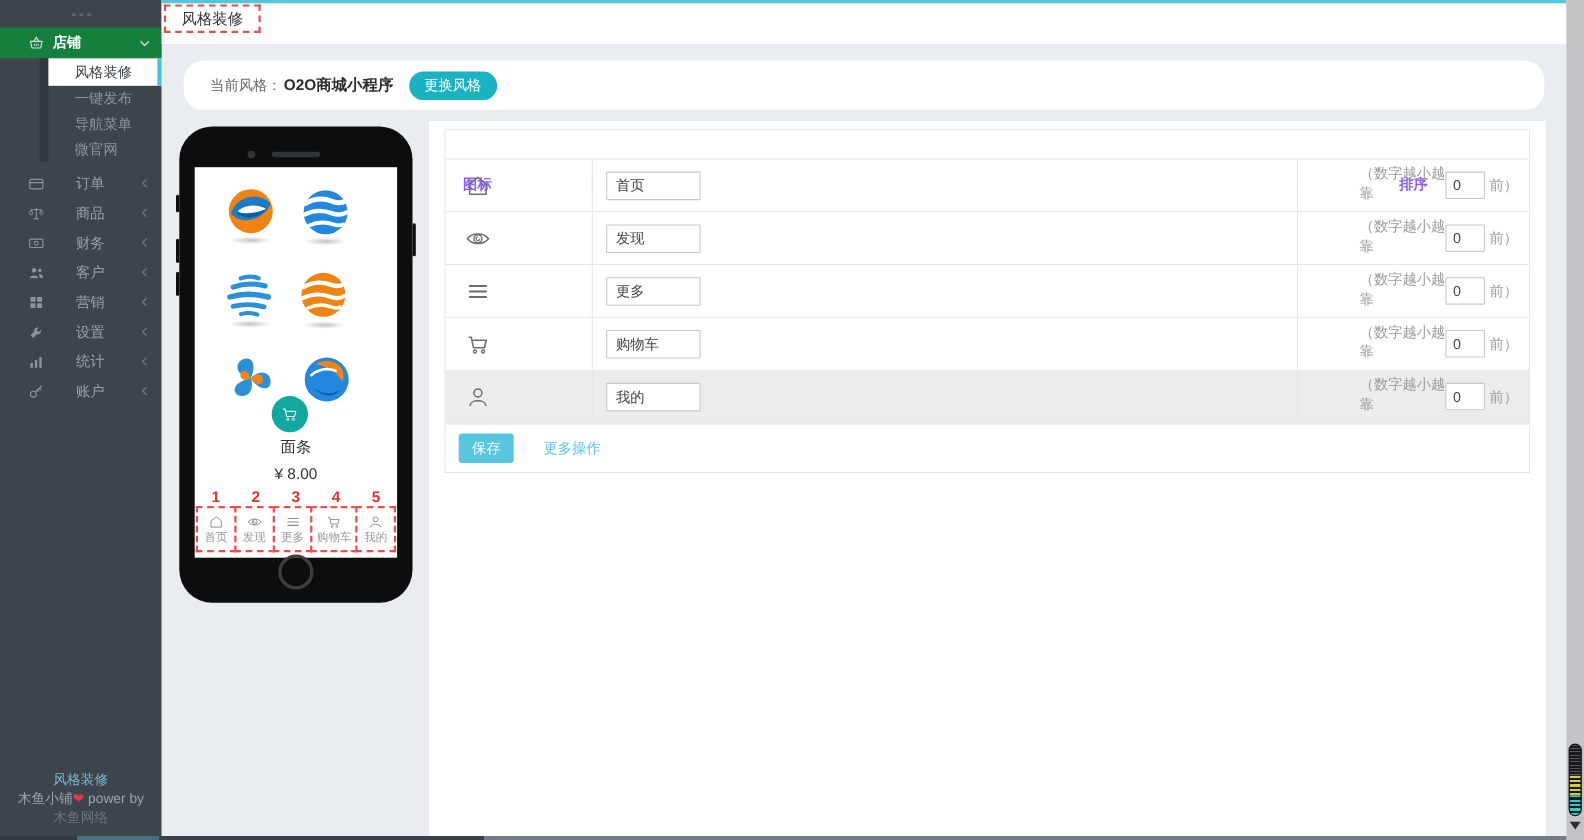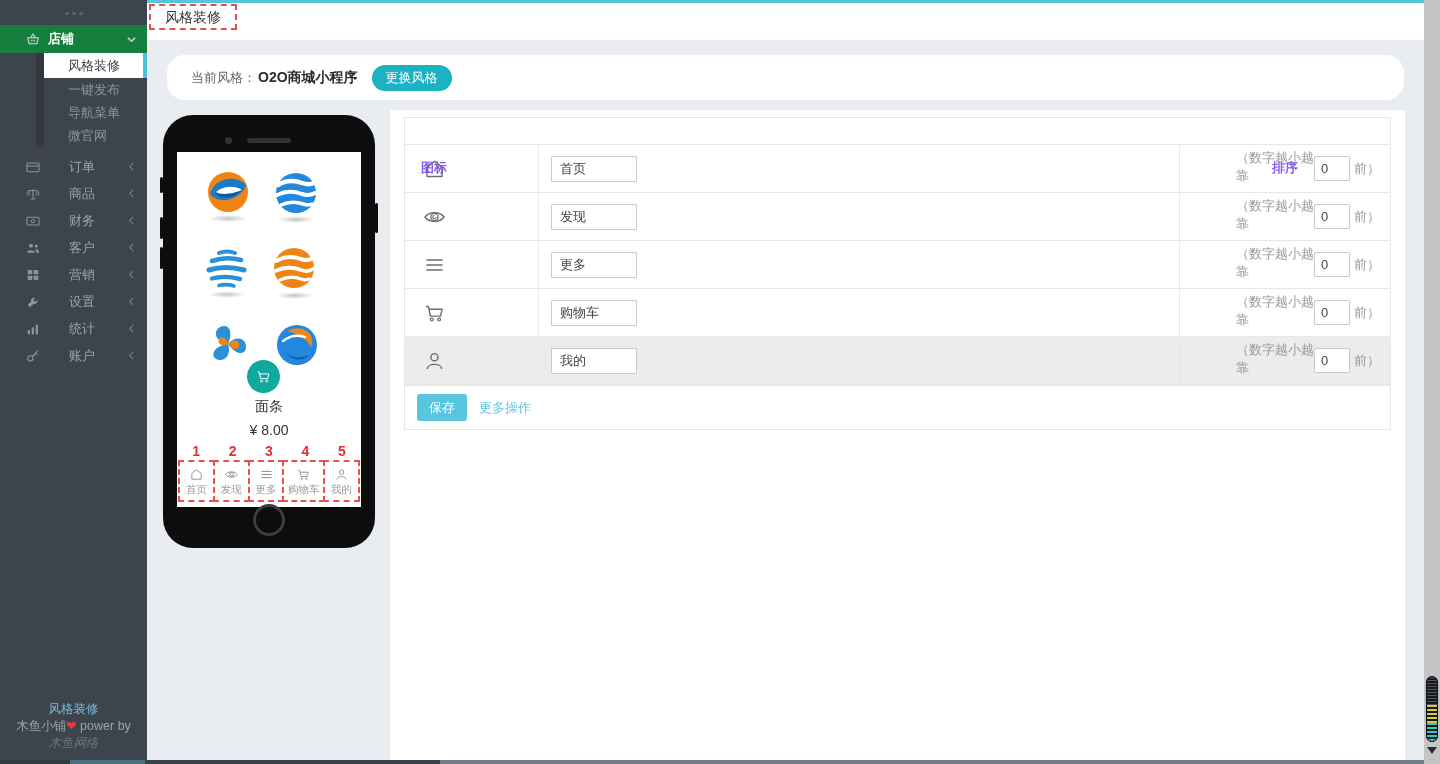--- a/index.html
+++ b/index.html
@@ -22,21 +22,21 @@
   .submenu::before { content:""; position:absolute; left:36px; top:0; bottom:0; width:8px; background:#31373d; }
   .sub-item { position:relative; height:23px; line-height:23px; padding-left:24px; color:#8b949c; cursor:pointer; margin-left:8px; }
   .sub-item.active { background:#fff; color:#3c4248; height:25px; line-height:25px; }
   .sub-item.active::after { content:""; position:absolute; right:0; top:0; bottom:0; width:4px; background:#45c5d8; }
   .side-menu { margin-top:6px; }
   .side-menu .side-item { height:27px;gap:21px; }
   .side-footer { position:absolute; left:0; right:0; bottom:8px; text-align:center; line-height:17px; font-size:12.5px; }
   .footer-edition { color:#79b7d3; }
   .footer-power { color:#9aa2aa; }
   .footer-heart { color:#e03c3c; }
-  .footer-company { color:#6d747c;font-style:italic; }
+  .footer-company { color:#6d747c; }
 
   
   .page { position:absolute; left:147px; top:0; width:1277px; height:760px; background:#e9ecf0; }
   .topbar { position:relative; height:40px; background:#fff; border-top:3px solid #54c6d8; }
   .title-box { position:absolute; left:2px; top:1px; min-width:86px; height:26px; line-height:22px; padding:0 14px; background:#fff; border:2px dashed #e0504e; color:#333; font-size:14px; }
   .style-bar { position:absolute; left:20px; top:55px; width:1237px; height:45px; background:#fff; display:flex; align-items:center; padding-left:24px;border-radius:18px; }
   .style-bar .lab { color:#666; }
   .style-bar .val { color:#2b2b2b; font-weight:bold; font-size:14px; margin:0 14px 0 2px; }
   .btn-change { background:#1bb3c1; color:#fff; border:none; border-radius:14px; height:26px; padding:0 14px; font-size:13px; cursor:pointer; font-family:inherit; }
 
@@ -78,21 +78,21 @@
   .thead .c-sort { flex-direction:row; align-items:center; }
   .drow { height:48px; }
   .drow.hl { background:#ececec; }
   .row-ic { width:27px; height:24px; color:#6d6d6d; }
   .name-input { width:86px; height:26px; border:1px solid #c9c9c9; border-radius:1px; padding:0 8px; font-size:13px; color:#444; background:#fff; font-family:inherit; }
   .hint1 { display:block; padding-left:46px; line-height:18px; }
   .sort-line { display:flex; align-items:center; line-height:18px; }
   .sort-input { width:36px; height:25px; border:1px solid #c9c9c9; border-radius:1px; padding:0 6px; font-size:13px; color:#444; margin-right:4px; background:#fff; font-family:inherit; }
   .save-row { display:flex; align-items:center; padding:8px 12px; border-top:1px solid #e7e7e8; }
   .btn-save { background:#58c6de; color:#fff; border:none; border-radius:3px; height:27px; padding:0 12px; font-size:13px; cursor:pointer; font-family:inherit; }
-  .link-more { color:#5fc3e6; margin-left:12px; cursor:pointer; text-decoration:none;font-family:Liberation Serif, serif; }
+  .link-more { color:#5fc3e6; margin-left:27px; cursor:pointer; text-decoration:none;font-family:Liberation Serif, serif; }
 
   
   .bottom-strip { position:absolute; left:0; top:760px; width:1440px; height:4px; background:linear-gradient(90deg,#343a41 0 70px,#48707e 70px 145px,#3a4047 145px 440px,#717d88 440px 100%); }
   .scrollbar { position:absolute; left:1424px; top:0; width:16px; height:764px; background:#c2c4c6; }
   .sthumb { position:absolute; left:2px; top:676px; width:12px; height:66px; border-radius:6px; background:#17191c; overflow:hidden; border:1px solid #0e1012; }
   .sthumb .s1 { height:28px; background:repeating-linear-gradient(180deg,#53585e 0 1px,#17191c 1px 3px); }
   .sthumb .s2 { height:18px; background:repeating-linear-gradient(180deg,#d8c83e 0 2px,#17191c 2px 4px); }
   .sthumb .s3 { height:18px; background:repeating-linear-gradient(180deg,#35c8c2 0 2px,#17191c 2px 4px); }
   .sarrow { position:absolute; left:3px; top:747px; width:0; height:0; border-left:5px solid transparent; border-right:5px solid transparent; border-top:7px solid #2a2d31; }
 </style>

